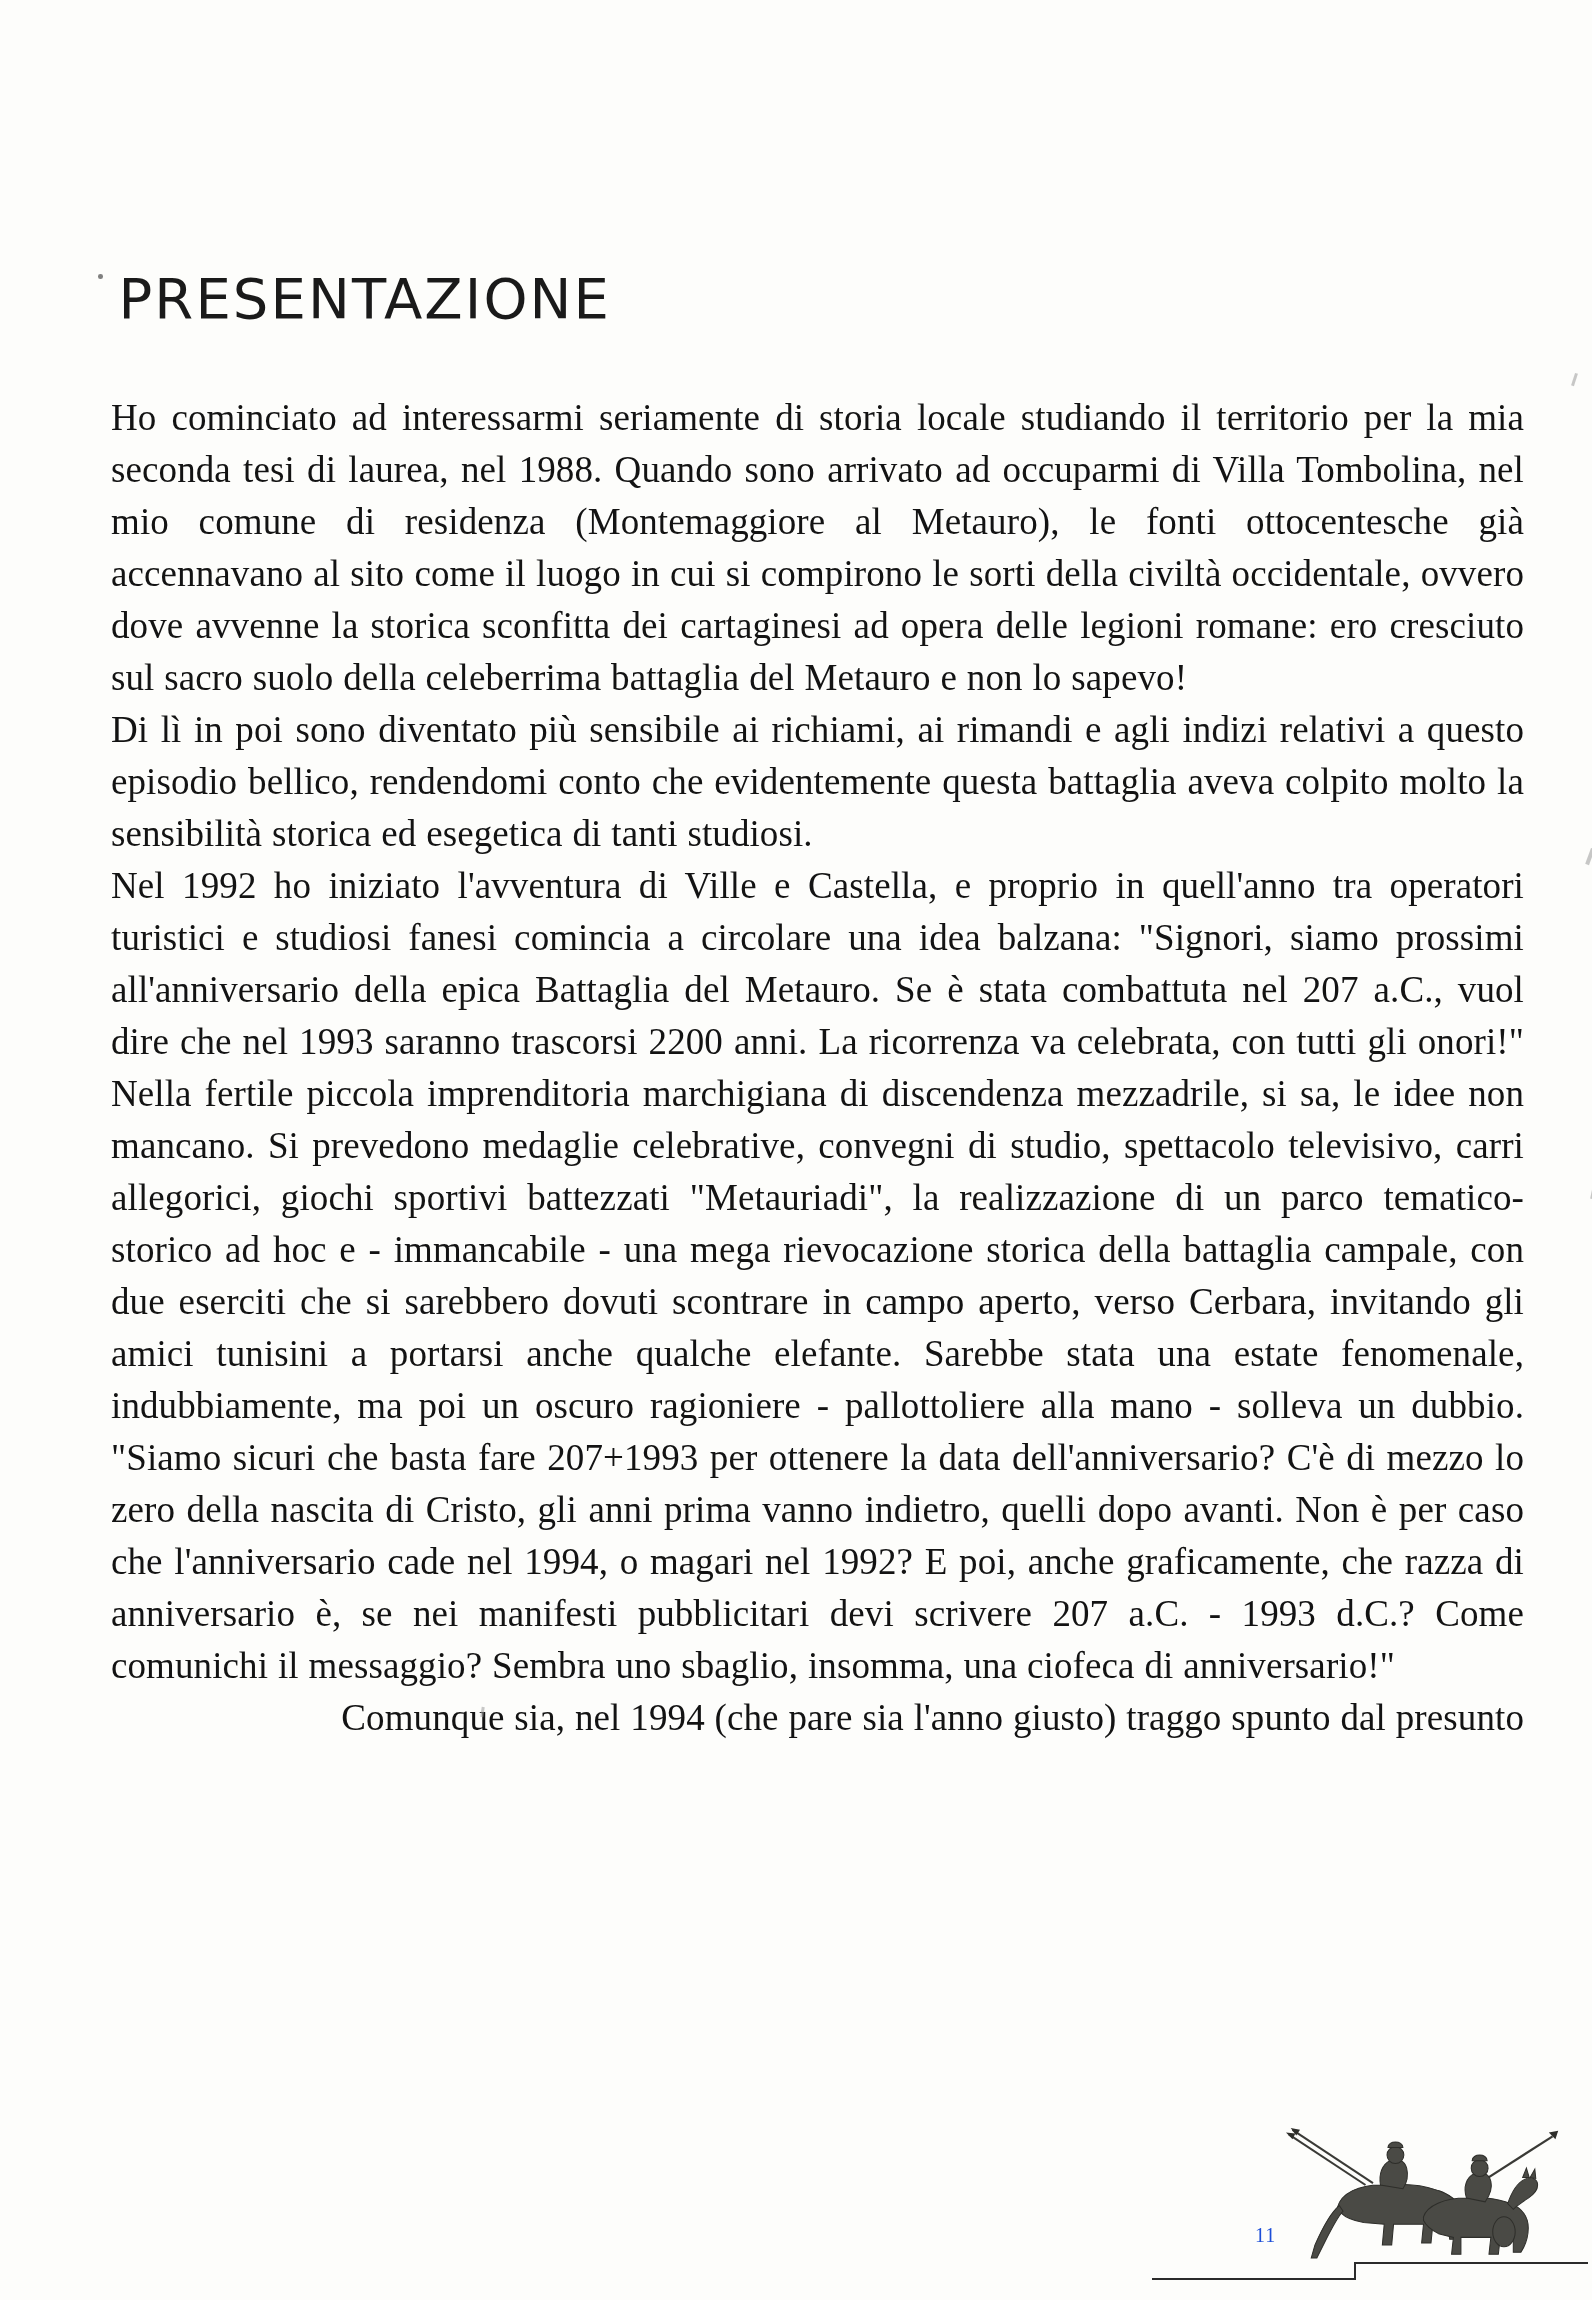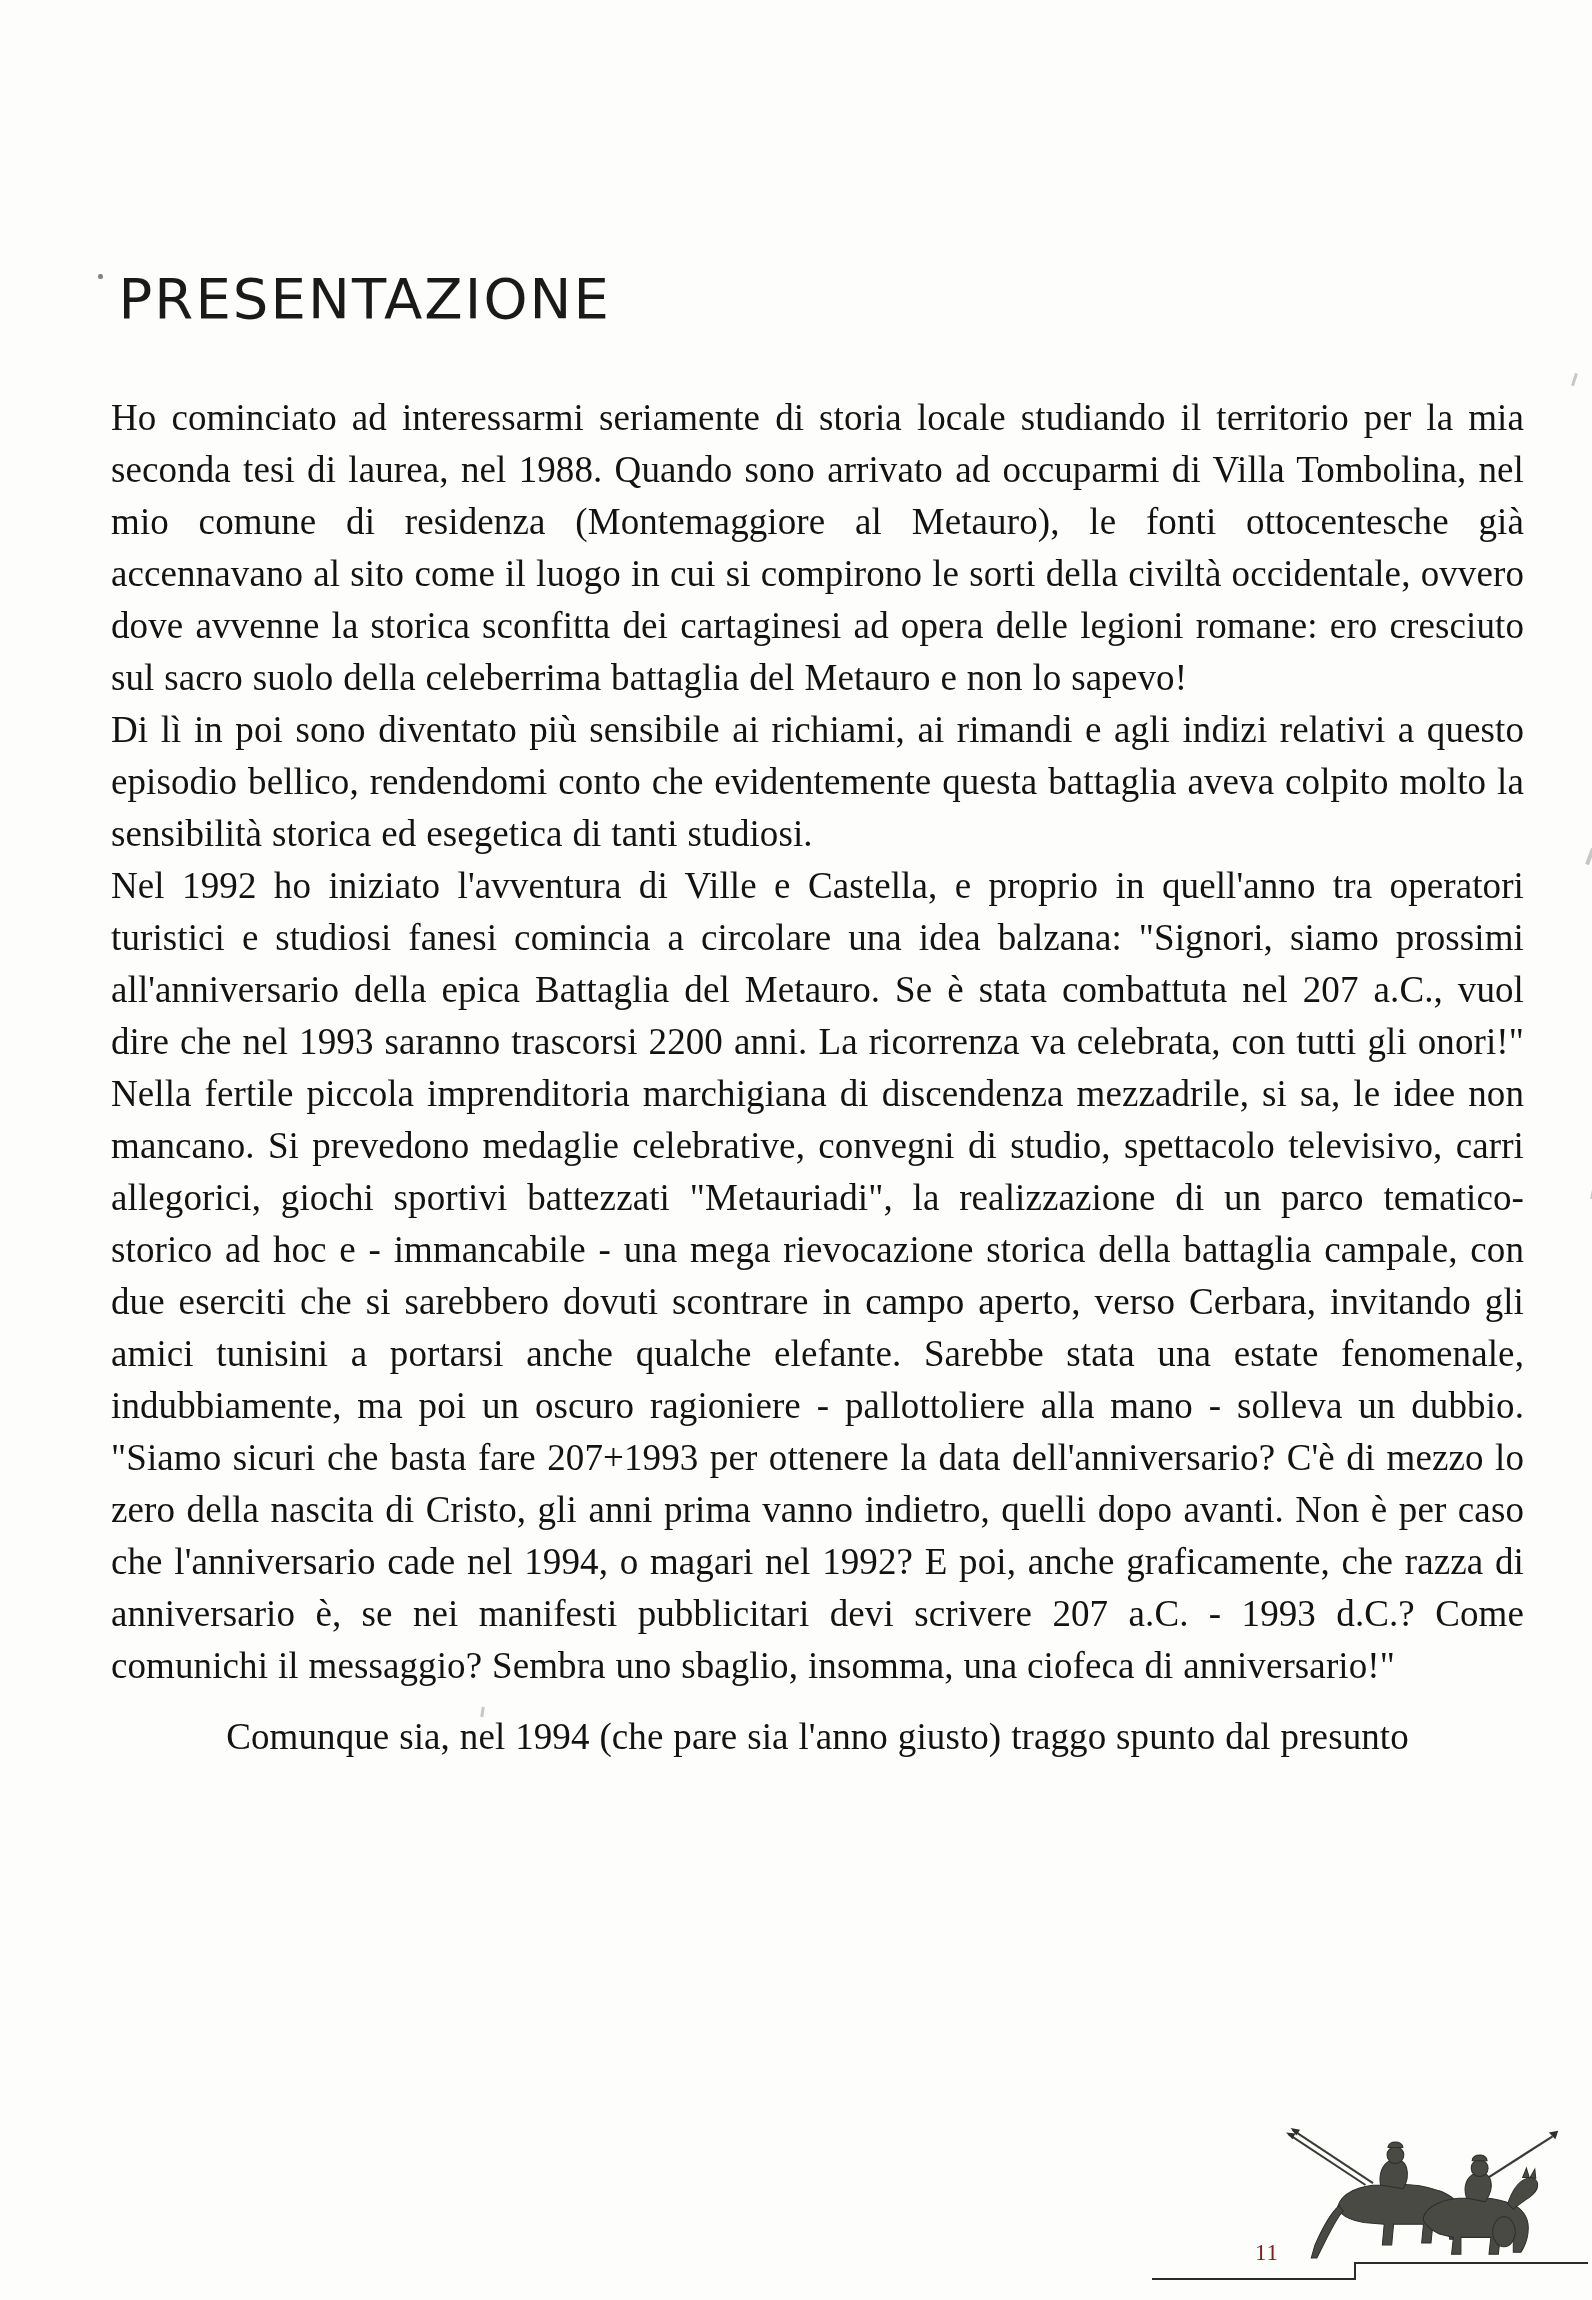--- a/index.html
+++ b/index.html
@@ -64,21 +64,21 @@
   .para {
     margin: 0;
     font-size: 37px;
     line-height: 52px;
     text-align: justify;
     text-justify: inter-word;
     color: #131313;
     letter-spacing: 0.1px;
     word-spacing: 0.5px;
   }
-  .para.last-left { text-align: center; margin-top: 19px; }
+  .para.last-left { text-align: right; }
 
   
   .speck {
     position: absolute;
     background: #9a9a9a;
     opacity: .55;
   }
   .speck.s1 { left: 1462px; top: 373px; width: 2.8px; height: 13px; transform: rotate(18deg); }
   .speck.s2 { left: 1477px; top: 848px; width: 3.7px; height: 17px; transform: rotate(20deg); }
   .speck.s3 { left: 1480px; top: 1190px; width: 2.8px; height: 9.4px; transform: rotate(12deg); }
@@ -88,24 +88,24 @@
   .footer {
     position: absolute;
     left: 1152px;
     top: 2136px;
     width: 440px;
     height: 164px;
   }
   .page-number {
     position: absolute;
     left: 103px;
-    top: 104px;
-    font-size: 23px;
+    top: 88px;
+    font-size: 20px;
     font-family: "Liberation Serif", "DejaVu Serif", serif;
-    color: #7f1d1d;
+    color: #1d4ed8;
     letter-spacing: 0.9px;
   }
   .footer-rule-left {
     position: absolute;
     left: 0px;
     top: 142px;
     width: 204px;
     height: 1.9px;
     background: #2b2b2b;
   }

